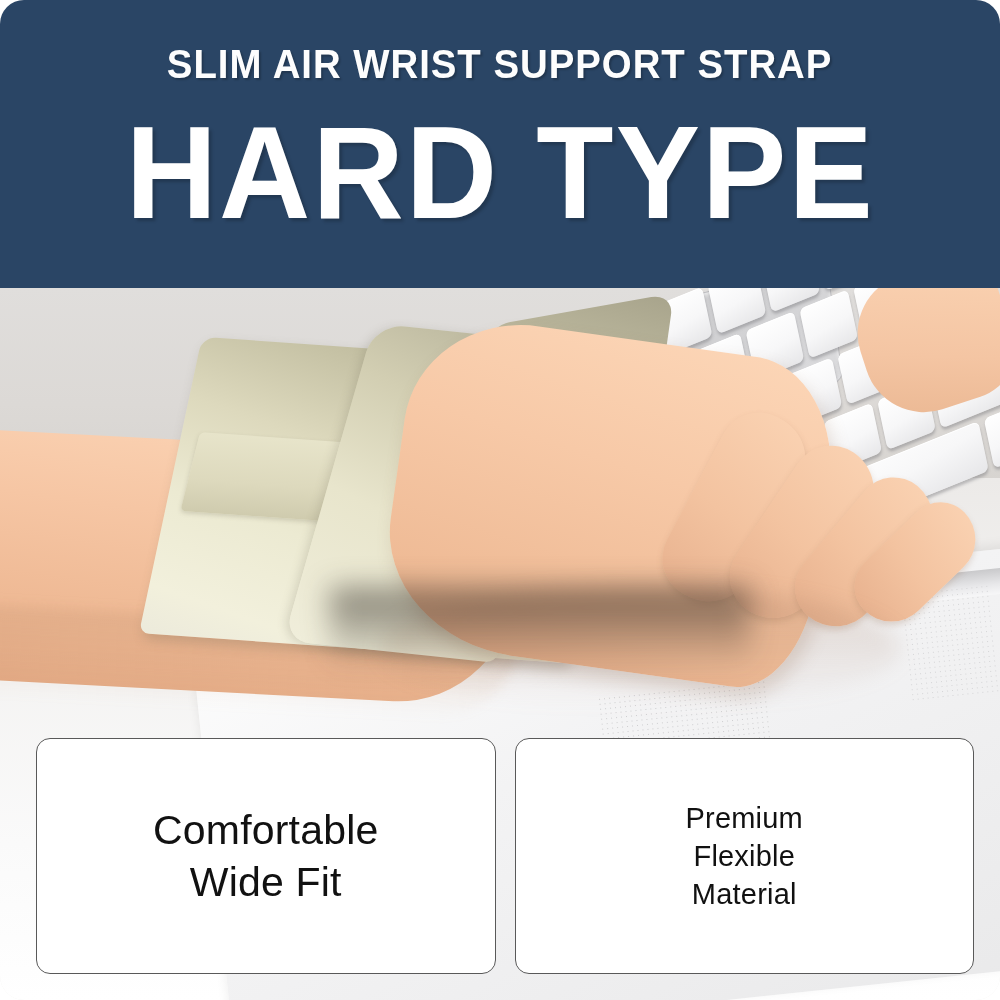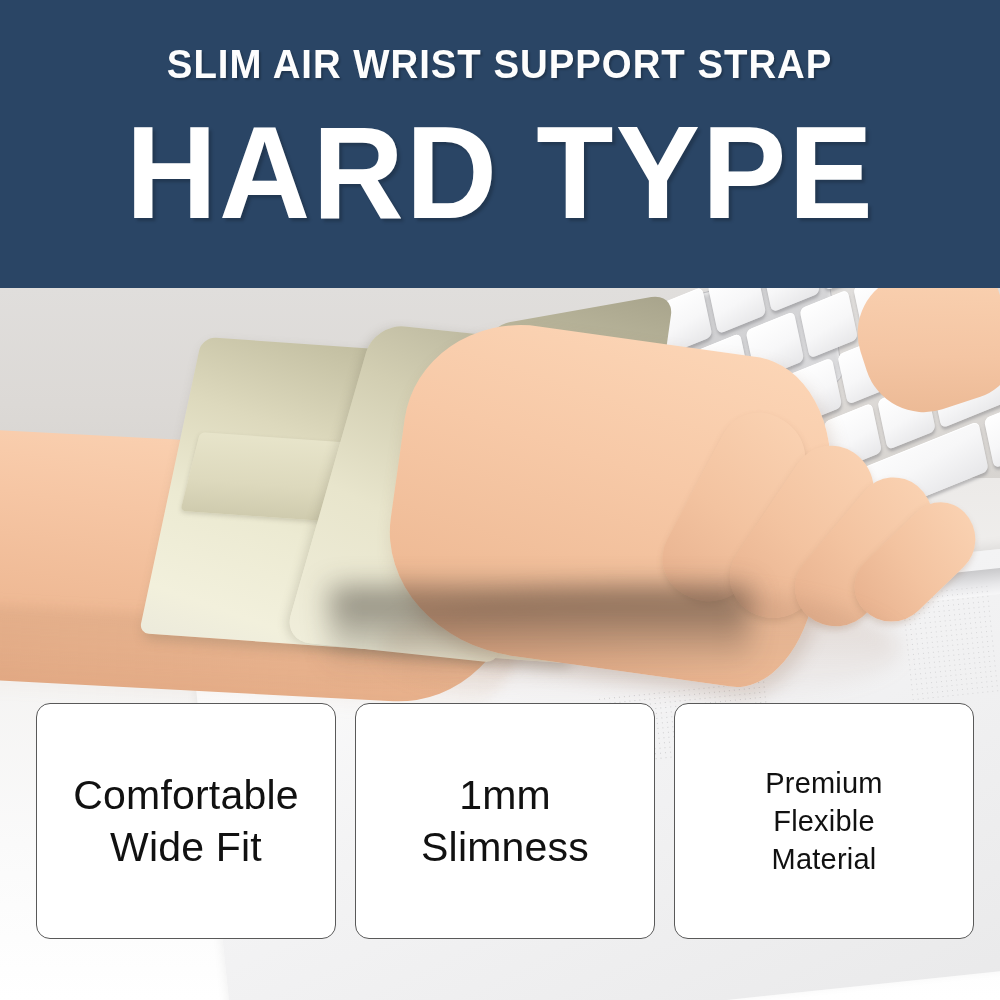--- a/index.html
+++ b/index.html
@@ -2,21 +2,21 @@
 <html><head>
 <meta charset="utf-8">
 <style>
   * { margin:0; padding:0; box-sizing:border-box; }
   html,body { width:1000px; height:1000px; }
   body {
     font-family:"Liberation Sans", sans-serif;
     background:#ffffff;
     overflow:hidden;
   }
-  .poster { position:relative; width:1000px; height:1000px; overflow:hidden; background:#fff; }
+  .poster { position:relative; width:1000px; height:1000px; overflow:hidden; background:#fff;border-radius:24px; }
 
   
   .banner{
     position:absolute; left:0; top:0; width:1000px; height:288px;
     background:#2a4565;
     display:flex; flex-direction:column;
     align-items:center; justify-content:flex-start;
     padding-top:44px;
   }
   .banner-sub{
@@ -193,21 +193,21 @@
     filter:blur(10px); border-radius:50%;
   }
   .vignette-dark{
     position:absolute; left:330px; top:300px; width:420px; height:80px;
     background:linear-gradient(180deg,rgba(40,35,30,0.55),rgba(255,255,255,0));
     filter:blur(14px);
   }
 
   
   .cards{
-    position:absolute; left:28px; top:703px; width:946px; height:236px;
+    position:absolute; left:28px; top:738px; width:946px; height:236px;
     display:flex; gap:19px;padding-left:8px;
   }
   .card{
     flex:1 1 0;
     background:#ffffff;
     border:1.6px solid #595959;
     border-radius:14px;
     display:flex; align-items:center; justify-content:center;
     text-align:center;
   }
@@ -307,20 +307,17 @@
     <div class="thumbhand"></div>
     <div class="hand-soft"></div>
     <div class="vignette-dark"></div>
   </div>
 
   <div class="cards">
     <div class="card">
       <div class="card-text">Comfortable<br>Wide Fit</div>
     </div>
     <div class="card">
-      <div class="card-text">1mm<br>Slimness</div>
-    </div>
-    <div class="card">
       <div class="card-text three">Premium<br>Flexible<br>Material</div>
     </div>
   </div>
 
 </div>
 
 </body></html>

